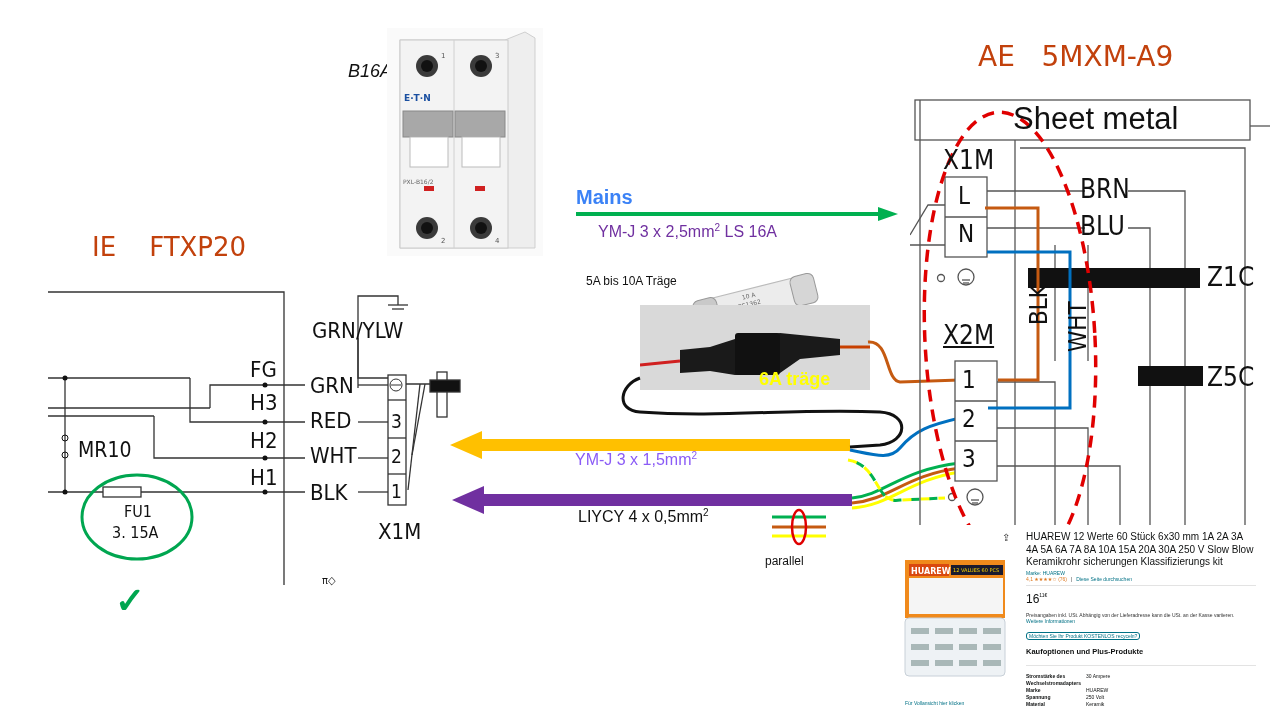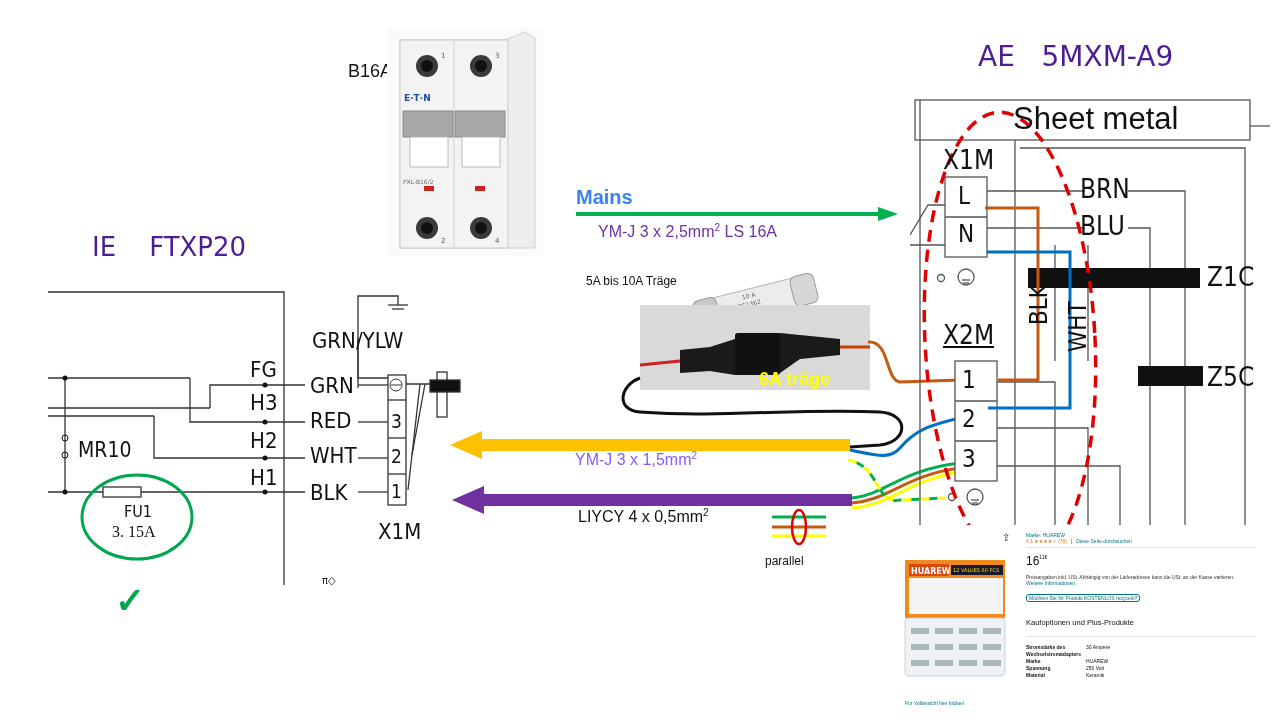--- a/index.html
+++ b/index.html
@@ -1,33 +1,33 @@
 <!DOCTYPE html>
 <html><head>
 <meta charset="utf-8">
 <style>
   html,body{margin:0;padding:0;background:#fff;}
   body{width:1280px;height:720px;position:relative;overflow:hidden;font-family:"Liberation Sans",sans-serif;}
   .abs{position:absolute;}
-  .title{font-size:26px;color:#4c1d95;white-space:pre;font-family:"DejaVu Sans",sans-serif;text-align:center;}
+  .title{font-size:26px;color:#c2410c;white-space:pre;font-family:"DejaVu Sans",sans-serif;text-align:center;}
   .schem{font-family:"DejaVu Sans Condensed","DejaVu Sans",sans-serif;color:#111;font-stretch:condensed;}
   svg text{font-family:"DejaVu Sans",sans-serif;}
   .product{font-family:"Liberation Sans",sans-serif;color:#0f1111;}
   .ptitle{font-size:10px;line-height:12.5px;color:#0f1111;}
   .tiny{font-size:5px;color:#333;}
   .link{color:#007185;}
   .spec-row{display:flex;font-size:5px;line-height:7px;}
   .spec-row .k{width:60px;font-weight:bold;}
 </style>
 </head>
 <body>
 
 <div class="abs title" style="left:92px;top:232px;">IE    FTXP20</div>
 <div class="abs title" style="left:978px;top:40px;font-size:28px;">AE   5MXM-A9</div>
-<div class="abs" style="left:348px;top:61px;font-size:18px;color:#111;">B16A</div>
+<div class="abs" style="left:348px;top:61px;font-size:18px;color:#111;font-style:italic;">B16A</div>
 
 <div class="abs" style="left:385px;top:28px;width:160px;height:228px;">
   <svg width="160" height="228" viewBox="0 0 160 228">
     <rect x="2" y="0" width="156" height="228" fill="#fafafa"></rect>
 
     <path d="M15 12 L120 12 L140 4 L150 10 L150 220 L15 220 Z" fill="#eeeeee" stroke="#cfcfcf"></path>
     <rect x="15" y="12" width="108" height="208" fill="#f3f3f3" stroke="#cacaca"></rect>
     <line x1="69" y1="12" x2="69" y2="220" stroke="#d0d0d0"></line>
 
     <circle cx="42" cy="38" r="11" fill="#3a3a3a"></circle>
@@ -171,34 +171,34 @@
   <line x1="391" y1="105" x2="401" y2="105" stroke="#333"></line>
 
   <ellipse cx="137" cy="237" rx="55" ry="42" fill="none" stroke="#00a650" stroke-width="3"></ellipse>
 </svg>
 
 <div class="abs schem" style="left:250px;top:357px;font-size:22px;">FG</div>
 <div class="abs schem" style="left:250px;top:390px;font-size:22px;">H3</div>
 <div class="abs schem" style="left:250px;top:428px;font-size:22px;">H2</div>
 <div class="abs schem" style="left:250px;top:465px;font-size:22px;">H1</div>
 
-<div class="abs schem" style="left:312px;top:328px;font-size:22px;">GRN/YLW</div>
+<div class="abs schem" style="left:312px;top:318px;font-size:22px;">GRN/YLW</div>
 <div class="abs schem" style="left:310px;top:373px;font-size:22px;">GRN</div>
 <div class="abs schem" style="left:310px;top:408px;font-size:22px;">RED</div>
 <div class="abs schem" style="left:310px;top:443px;font-size:22px;">WHT</div>
 <div class="abs schem" style="left:310px;top:480px;font-size:22px;">BLK</div>
 
 <div class="abs schem" style="left:391px;top:410px;font-size:19px;">3</div>
 <div class="abs schem" style="left:391px;top:445px;font-size:19px;">2</div>
 <div class="abs schem" style="left:391px;top:480px;font-size:19px;">1</div>
 <div class="abs schem" style="left:378px;top:519px;font-size:22px;">X1M</div>
 
 <div class="abs schem" style="left:78px;top:438px;font-size:21px;">MR10</div>
 <div class="abs schem" style="left:124px;top:502px;font-size:16px;">FU1</div>
-<div class="abs schem" style="left:112px;top:523px;font-size:16px;font-family:Liberation Serif, serif;">3. 15A</div>
+<div class="abs schem" style="left:112px;top:523px;font-size:16px;">3. 15A</div>
 <div class="abs schem" style="left:322px;top:574px;font-size:11px;">π◇</div>
 <div class="abs" style="left:115px;top:580px;font-size:36px;color:#00a650;font-weight:bold;">✓</div>
 
 <svg class="abs" style="left:910px;top:95px;" width="370" height="430">
   <g stroke="#555" stroke-width="1.3" fill="none">
     <rect x="5" y="5" width="335" height="40"></rect>
     <line x1="340" y1="31" x2="360" y2="31"></line>
     <polyline points="10,5 10,430"></polyline>
     <polyline points="105,45 105,430"></polyline>
     <polyline points="110,53 335,53 335,430"></polyline>
@@ -276,33 +276,34 @@
         <rect x="40" y="112" width="18" height="6"></rect>
         <rect x="64" y="112" width="18" height="6"></rect>
         <rect x="88" y="112" width="18" height="6"></rect>
     </g>
   </svg>
   <div class="abs link" style="left:10px;top:152px;font-size:5px;">Für Vollansicht hier klicken</div>
 </div>
 
 <div class="abs product" style="left:1002px;top:532px;font-size:10px;color:#333;">⇪</div>
 <div class="abs product" style="left:1026px;top:531px;width:230px;">
+  <div class="ptitle">HUAREW 12 Werte 60 Stück 6x30 mm 1A 2A 3A 4A 5A 6A 7A 8A 10A 15A 20A 30A 250 V Slow Blow Keramikrohr sicherungen Klassifizierungs kit</div>
   <div class="tiny link" style="margin-top:1px;">Marke: HUAREW</div>
   <div class="tiny" style="display:flex;gap:4px;">
     <span style="color:#de7921;">4,1 ★★★★☆ (76)</span>
     <span>|</span>
     <span class="link">Diese Seite durchsuchen</span>
   </div>
   <div style="border-top:1px solid #e3e3e3;margin-top:3px;padding-top:3px;">
     <span style="font-size:12px;">16</span><sup style="font-size:5px;">11€</sup>
   </div>
   <div class="tiny" style="margin-top:5px;">Preisangaben inkl. USt. Abhängig von der Lieferadresse kann die USt. an der Kasse variieren.</div>
   <div class="tiny link">Weitere Informationen</div>
   <div class="tiny link" style="display:inline-block;border:1px solid #007185;border-radius:3px;padding:0 2px;margin-top:2px;">Möchten Sie Ihr Produkt KOSTENLOS recyceln?</div>
-  <div style="font-size:7.5px;font-weight:normal;margin-top:14px;">Kaufoptionen und Plus-Produkte</div>
+  <div style="font-size:7.5px;font-weight:bold;margin-top:5px;">Kaufoptionen und Plus-Produkte</div>
   <div style="border-top:1px solid #e3e3e3;margin-top:9px;padding-top:7px;">
     <div class="spec-row">
         <span class="k">Stromstärke des Wechselstromadapters</span>
         <span>30 Ampere</span>
       </div>
     <div class="spec-row">
         <span class="k">Marke</span>
         <span>HUAREW</span>
       </div>
     <div class="spec-row">

